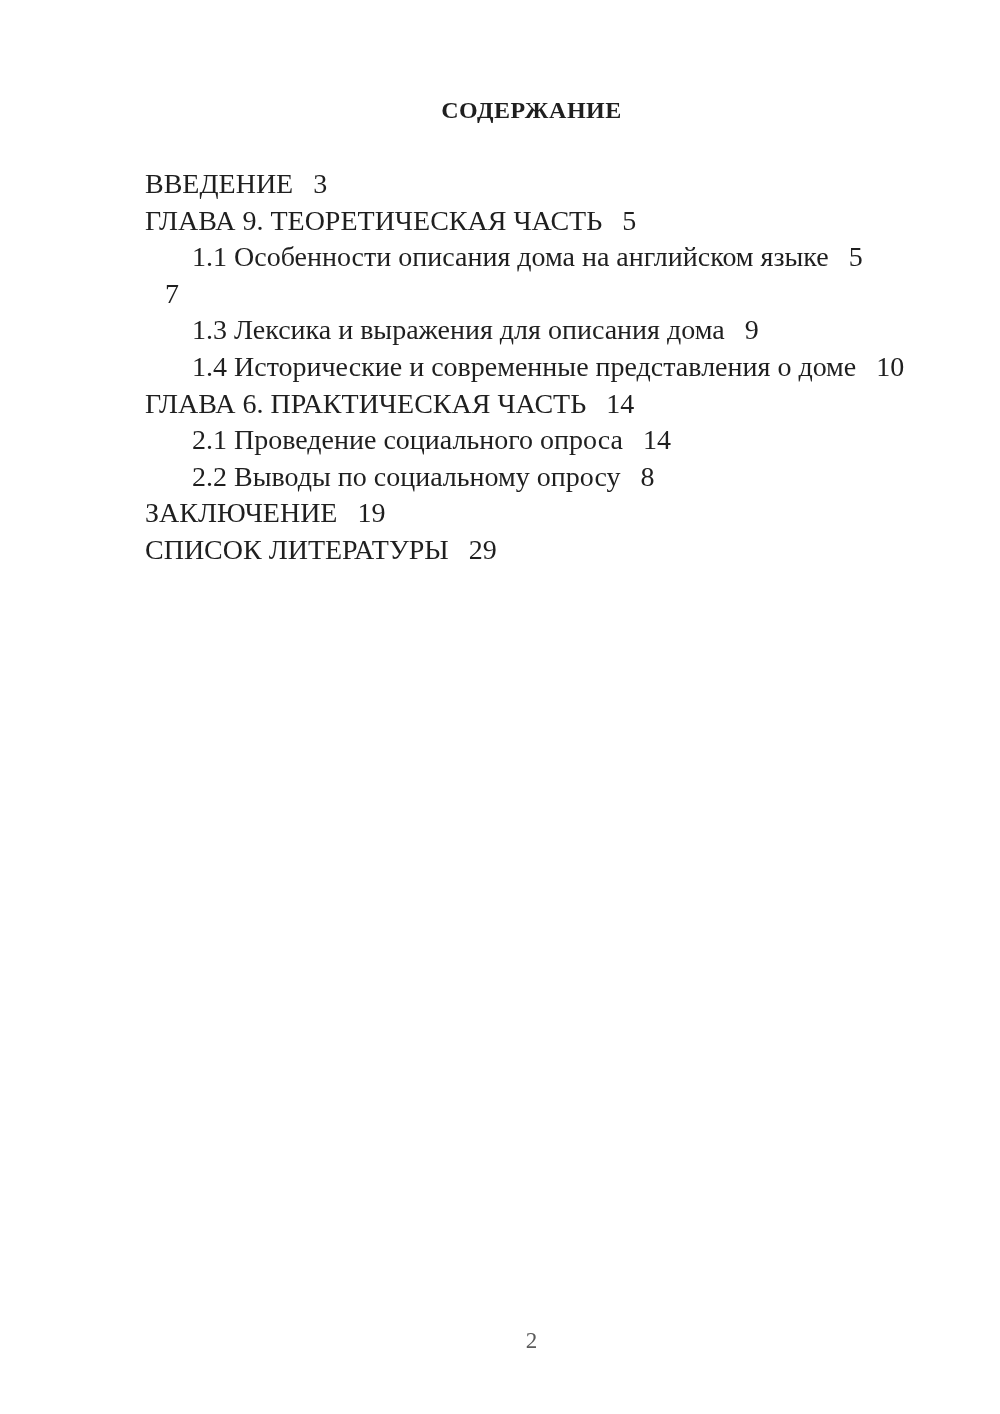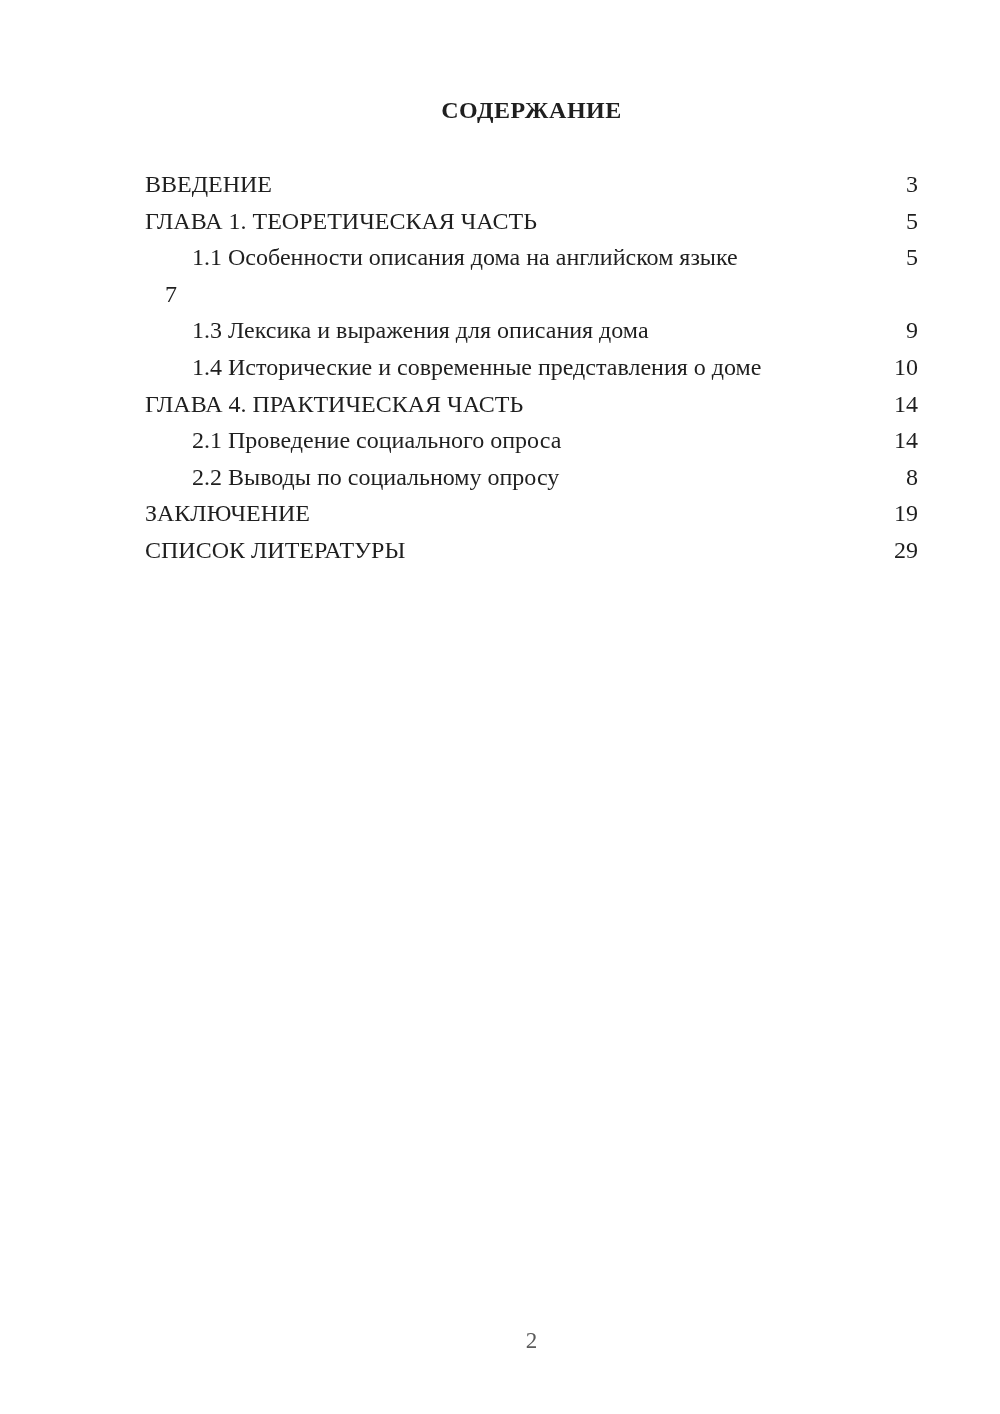--- a/index.html
+++ b/index.html
@@ -35,25 +35,23 @@
     font-size: 24px;
     line-height: 37px;
     letter-spacing: 0.5px;
     margin-bottom: 37px;
   }
   .toc-list {
     width: 100%;
   }
   .toc-row {
     display: flex;
-    justify-content: space-between;
     align-items: baseline;
-    font-size: 24px;
+    font-size: 28px;
     line-height: 36.6px;
-    gap: 32px;
   }
   .toc-row.sub .toc-label {
     padding-left: 47px;
   }
   .toc-label {
     white-space: nowrap;
   }
   .toc-page {
     text-align: right;
     white-space: nowrap;
@@ -75,40 +73,40 @@
 
 <div class="page">
   <div class="content">
     <div class="doc-title">СОДЕРЖАНИЕ</div>
     <div class="toc-list">
         <div class="toc-row">
           <span class="toc-label">ВВЕДЕНИЕ</span>
           <span class="toc-page">3</span>
         </div>
         <div class="toc-row">
-          <span class="toc-label">ГЛАВА 1. ТЕОРЕТИЧЕСКАЯ ЧАСТЬ</span>
+          <span class="toc-label">ГЛАВА 9. ТЕОРЕТИЧЕСКАЯ ЧАСТЬ</span>
           <span class="toc-page">5</span>
         </div>
         <div class="toc-row sub">
           <span class="toc-label">1.1 Особенности описания дома на английском языке</span>
           <span class="toc-page">5</span>
         </div>
         <div class="toc-row sub">
           <span class="toc-page">7</span>
         </div>
         <div class="toc-row sub">
           <span class="toc-label">1.3 Лексика и выражения для описания дома</span>
           <span class="toc-page">9</span>
         </div>
         <div class="toc-row sub">
           <span class="toc-label">1.4 Исторические и современные представления о доме</span>
           <span class="toc-page">10</span>
         </div>
         <div class="toc-row">
-          <span class="toc-label">ГЛАВА 4. ПРАКТИЧЕСКАЯ ЧАСТЬ</span>
+          <span class="toc-label">ГЛАВА 6. ПРАКТИЧЕСКАЯ ЧАСТЬ</span>
           <span class="toc-page">14</span>
         </div>
         <div class="toc-row sub">
           <span class="toc-label">2.1 Проведение социального опроса</span>
           <span class="toc-page">14</span>
         </div>
         <div class="toc-row sub">
           <span class="toc-label">2.2 Выводы по социальному опросу</span>
           <span class="toc-page">8</span>
         </div>

